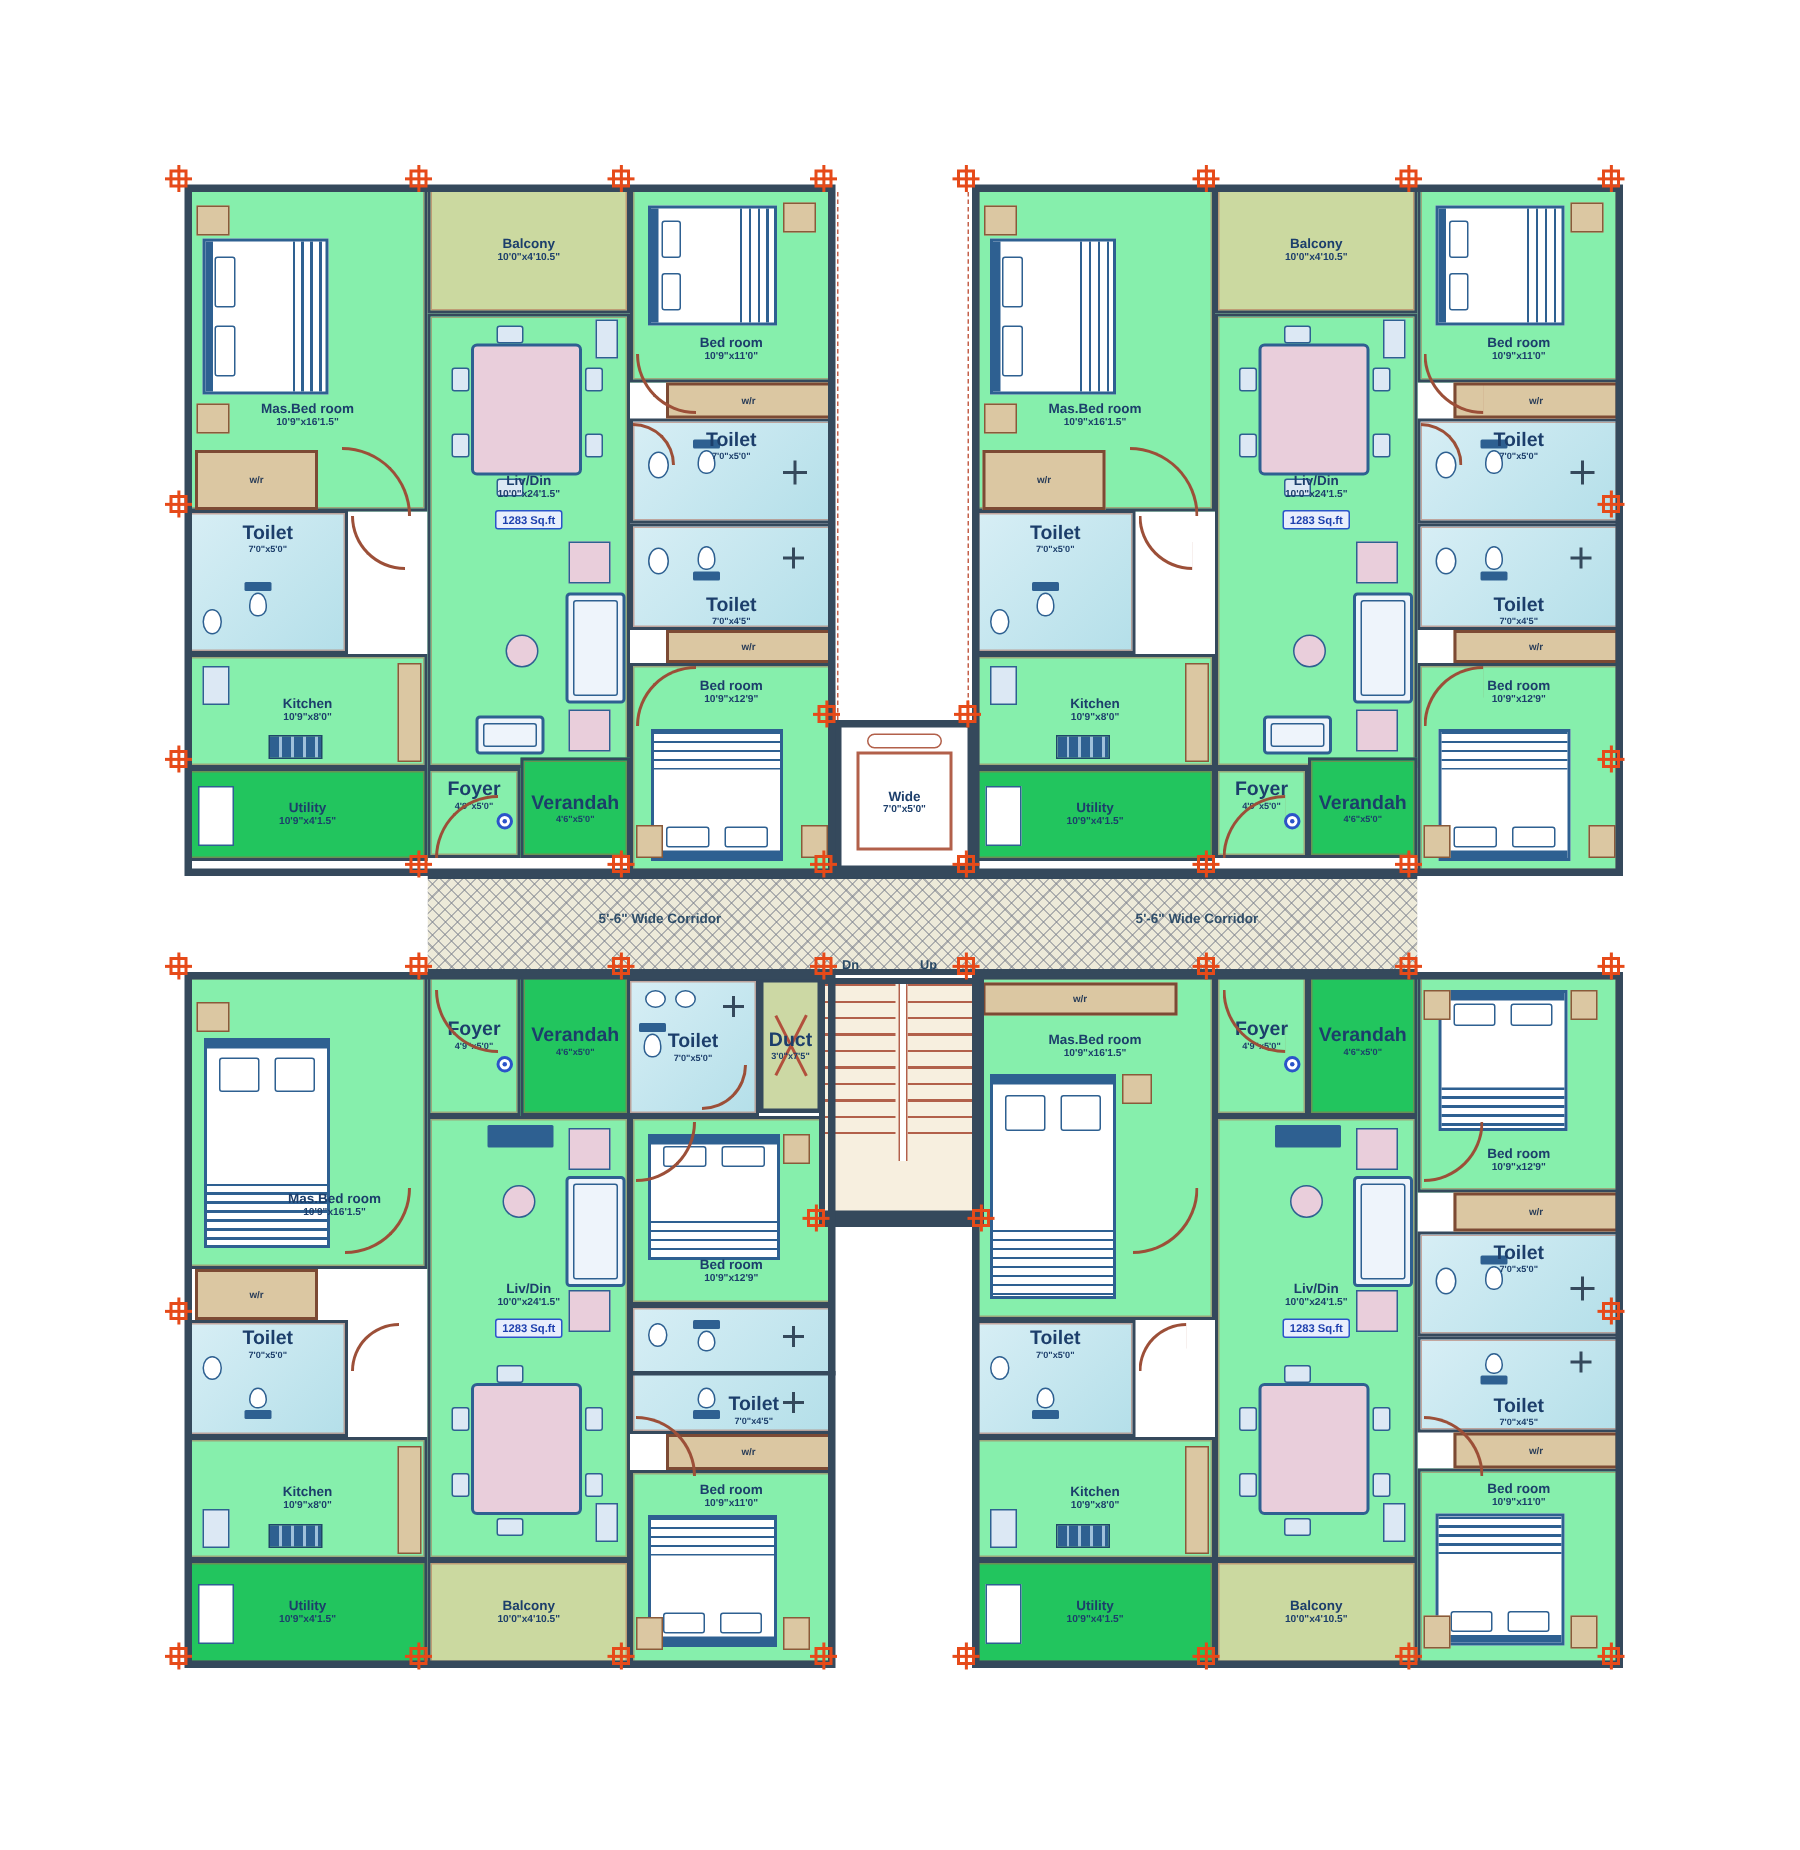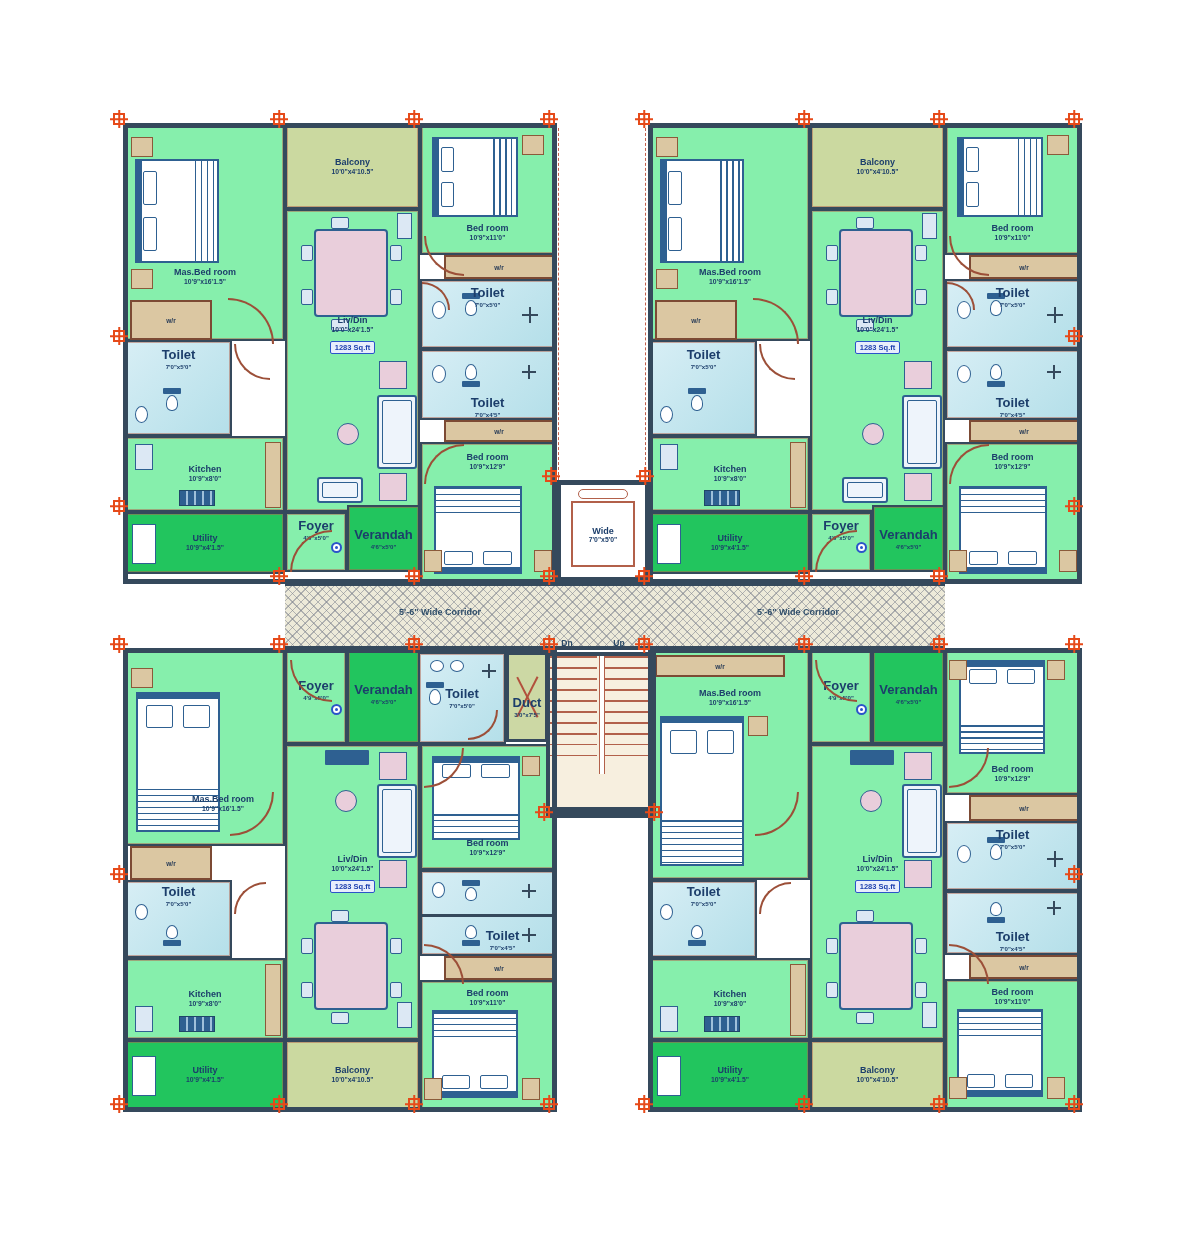--- a/index.html
+++ b/index.html
@@ -622,21 +622,21 @@
     <div class="bsn" style="left:30px;top:6px;width:14px;height:12px"></div>
     <div class="wc" style="left:6px;top:28px;width:18px;height:26px">
         <i class="tk"></i>
         <i class="bw"></i>
       </div>
     <div class="shw" style="left:62px;top:10px;width:14px;height:14px"></div>
   </div>
   <div class="duct">
     <i style="transform:rotate(63deg)"></i>
       <i style="transform:rotate(-63deg)"></i>
-    <div class="lbl sm" style="top:40px">
+    <div class="lbl sm" style="top:30px">
         <div class="nm">Duct</div>
         <div class="dim">3'0"x7'5"</div>
       </div>
   </div>
   <div class="stairs">
     <div class="flight" style="left:0"></div>
     <div class="flight" style="right:0"></div>
     <div class="srail"></div>
     <div class="sland"></div>
   </div>

